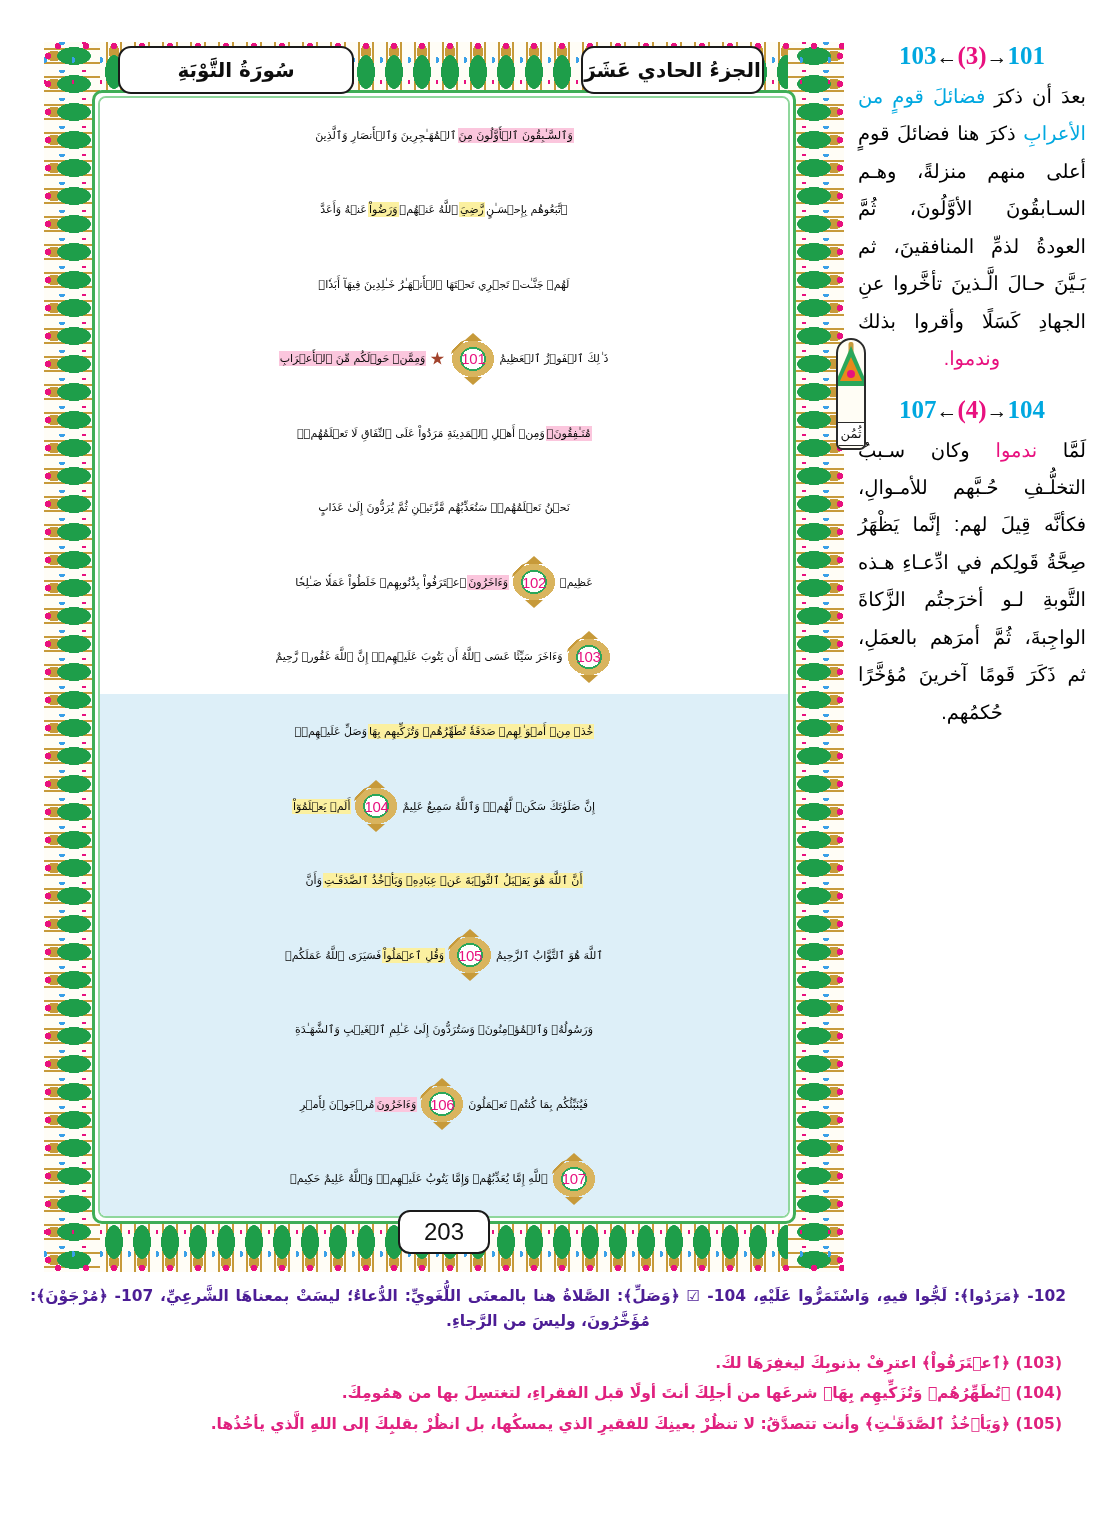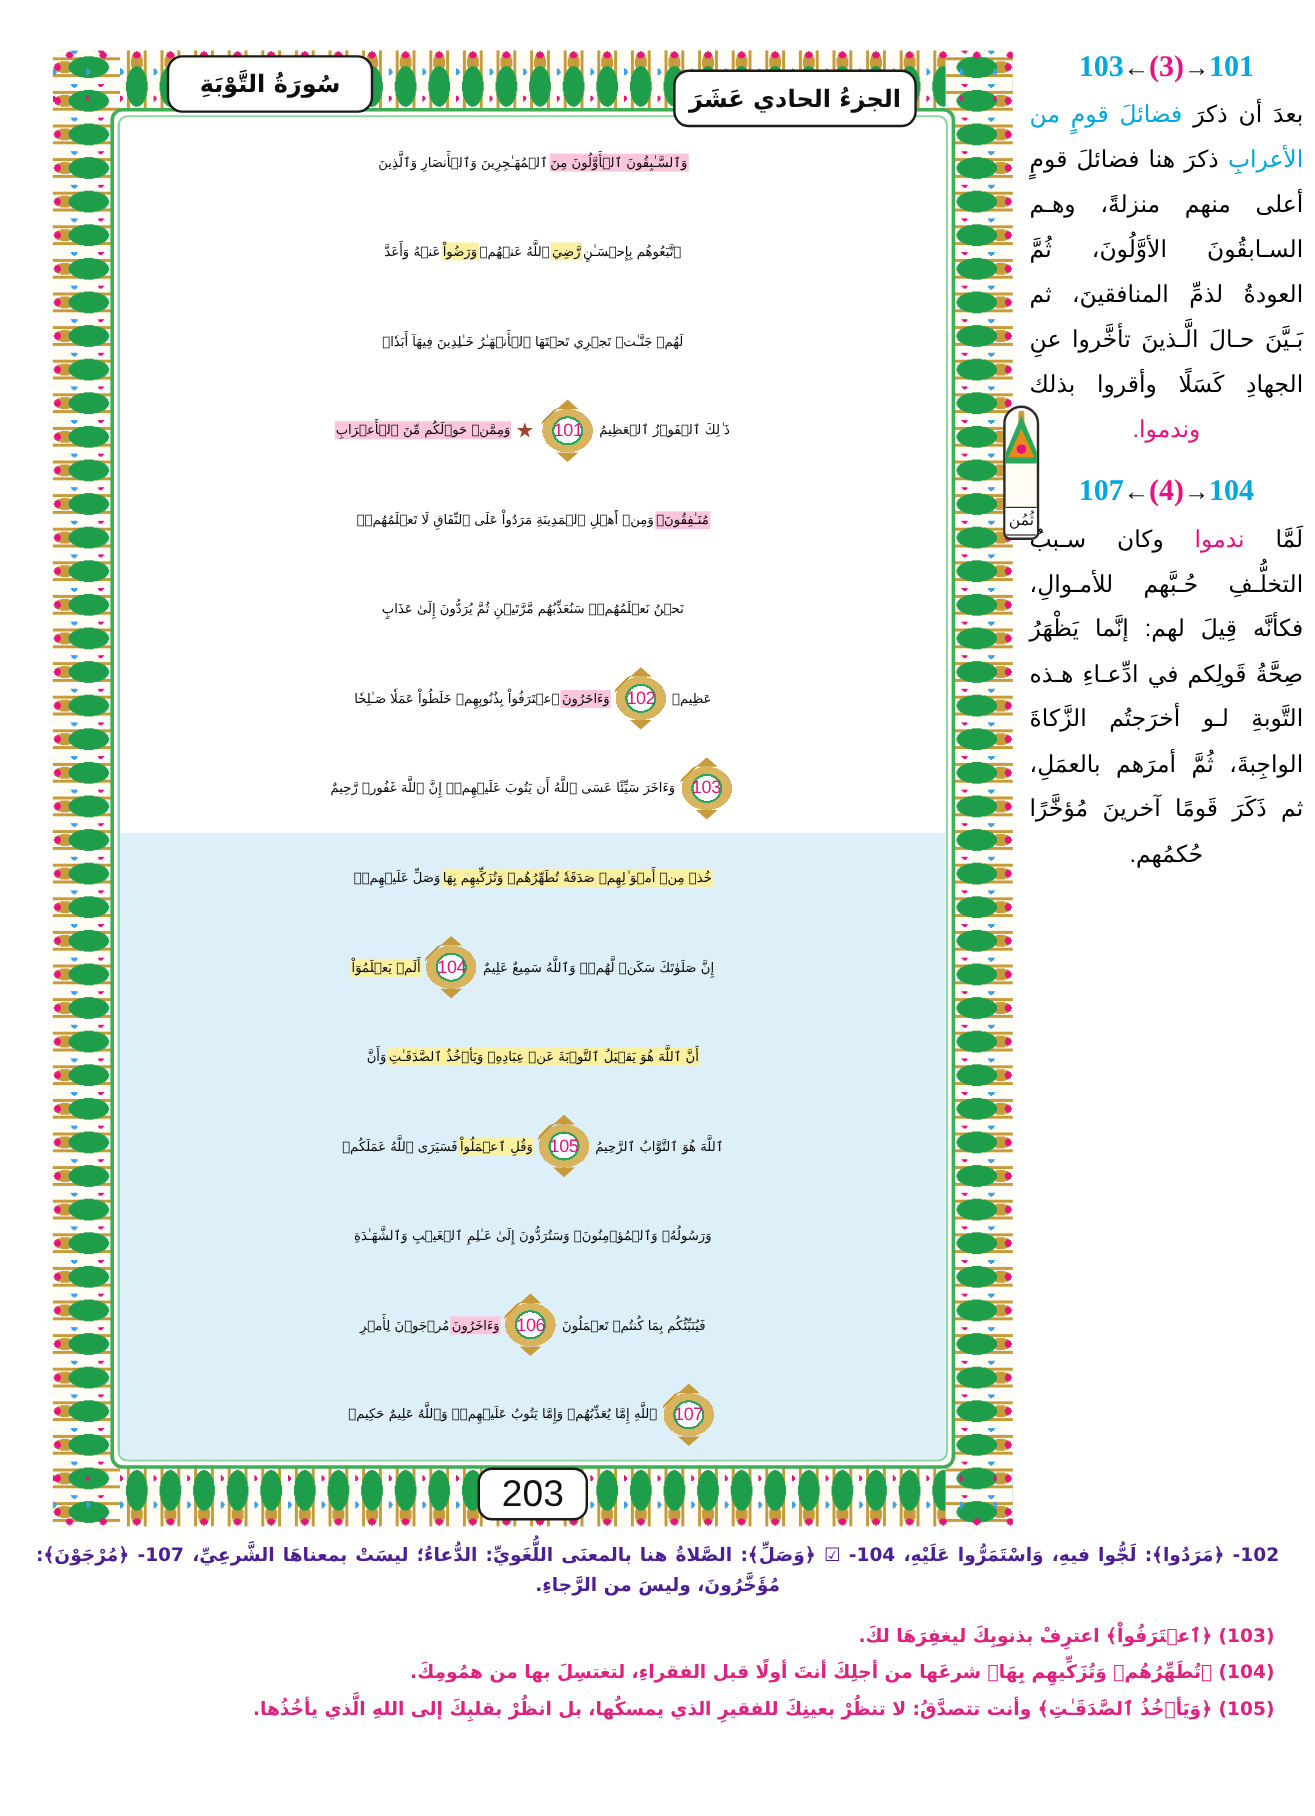--- a/index.html
+++ b/index.html
@@ -144,36 +144,36 @@
     display: flex;
     align-items: center;
     justify-content: center;
     font-family: "DejaVu Sans", "Liberation Sans", sans-serif;
     font-size: 20px;
     color: #0d0d0d;
     font-weight: 600;
     white-space: nowrap;
     z-index: 6;
   }
-  #cart-surah { left: 95px;  width: 172px; text-align: center; }
-  #cart-juz   { right: 80px; width: 203px; margin-top: 12px; }
+  #cart-surah { left: 74px;  width: 236px; text-align: center; }
+  #cart-juz   { right: 80px; width: 183px; }
 
   
   #page-num {
     position: absolute;
-    bottom: 5px;
+    bottom: 18px;
     left: 50%;
     transform: translateX(-50%);
     width: 92px; height: 44px;
     background: #ffffff;
     border: 2.2px solid #1a1a1a;
     border-radius: 12px;
     display: flex; align-items: center; justify-content: center;
     font-family: "Liberation Sans", sans-serif;
-    font-size: 31px;
+    font-size: 24px;
     color: #111;
     z-index: 6;
   }
 
   
   #thumun {
     position: absolute;
     top: 296px; right: -22px;
     width: 30px; height: 112px;
     background: #fffdf5;

